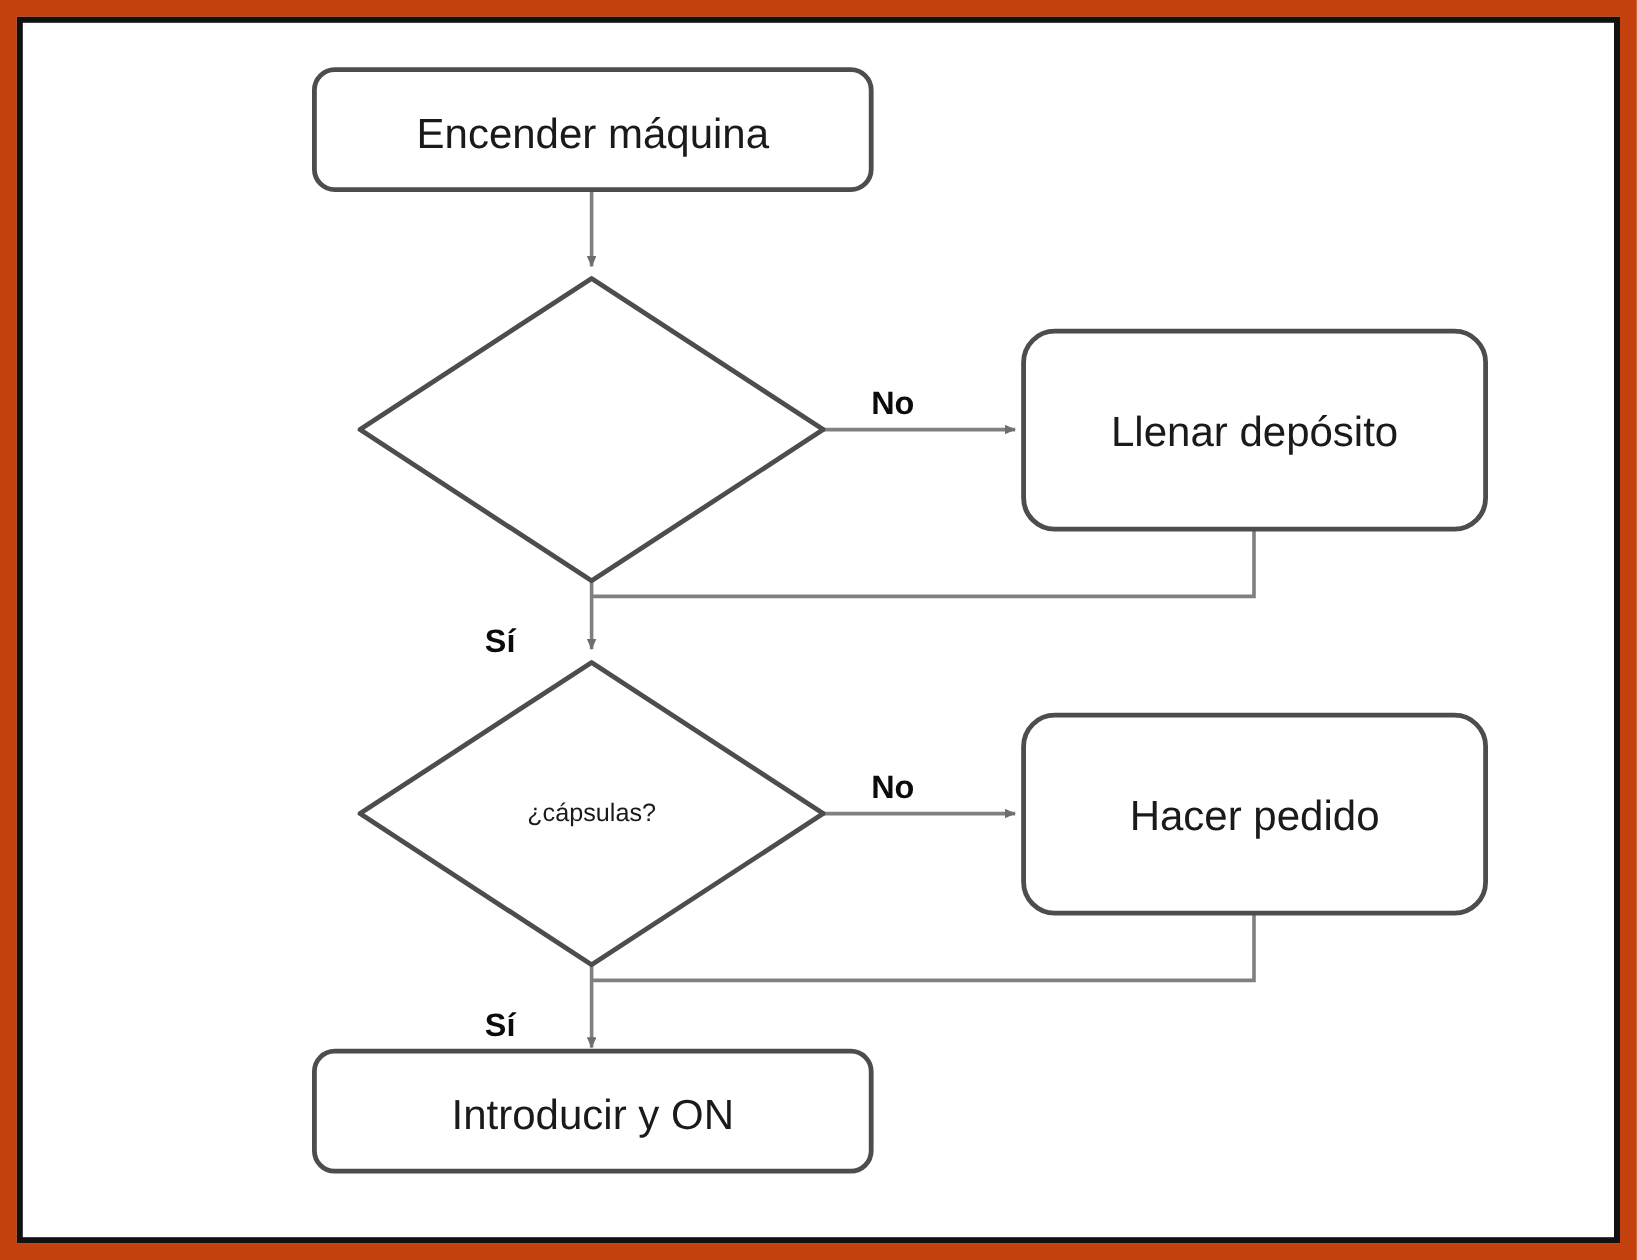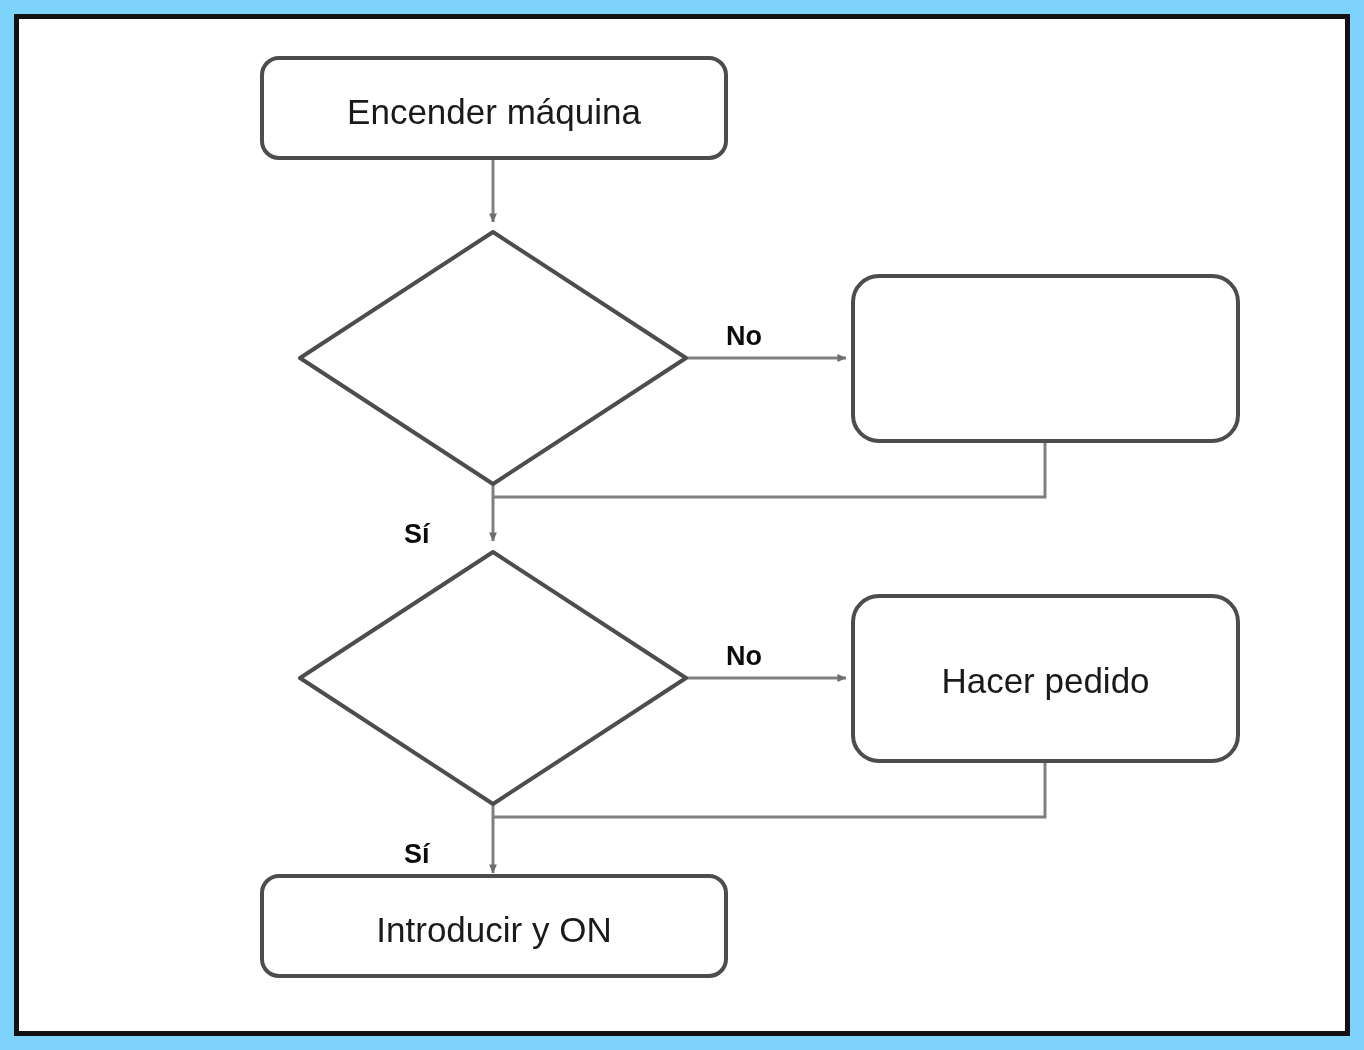--- a/index.html
+++ b/index.html
@@ -11,21 +11,21 @@
   body {
     width: 1364px;
     height: 1050px;
     font-family: "Liberation Sans", sans-serif;
     overflow: hidden;
   }
   #canvas {
     position: relative;
     width: 1364px;
     height: 1050px;
-    background: #7dd3fc;
+    background: #c2410c;
     box-sizing: border-box;
   }
   
   #frame-border {
     position: absolute;
     left: 14px;
     top: 14px;
     width: 1336px;
     height: 1022px;
     border: 5px solid #111111;
@@ -104,21 +104,23 @@
 
       <rect x="853" y="596" width="385" height="165" rx="26" ry="26"></rect>
 
       <rect x="262" y="876" width="464" height="100" rx="17" ry="17"></rect>
     </g>
   </svg>
 
   <div class="node-label proc-label" style="left:262px; top:92px; width:464px;">Encender máquina</div>
 
 
+  <div class="node-label proc-label" style="left:853px; top:341px; width:385px;">Llenar depósito</div>
 
+  <div class="node-label dec-label-sm" style="left:300px; top:666px; width:386px;">¿cápsulas?</div>
 
   <div class="node-label proc-label" style="left:262px; top:910px; width:464px;">Introducir y ON</div>
 
   <div class="node-label proc-label" style="left:853px; top:661px; width:385px;">Hacer pedido</div>
 
   <div class="edge-label" style="left:726px; top:299px;">No</div>
 
   <div class="edge-label" style="left:404px; top:497px;">Sí</div>
 
   <div class="edge-label" style="left:726px; top:619px;">No</div>

